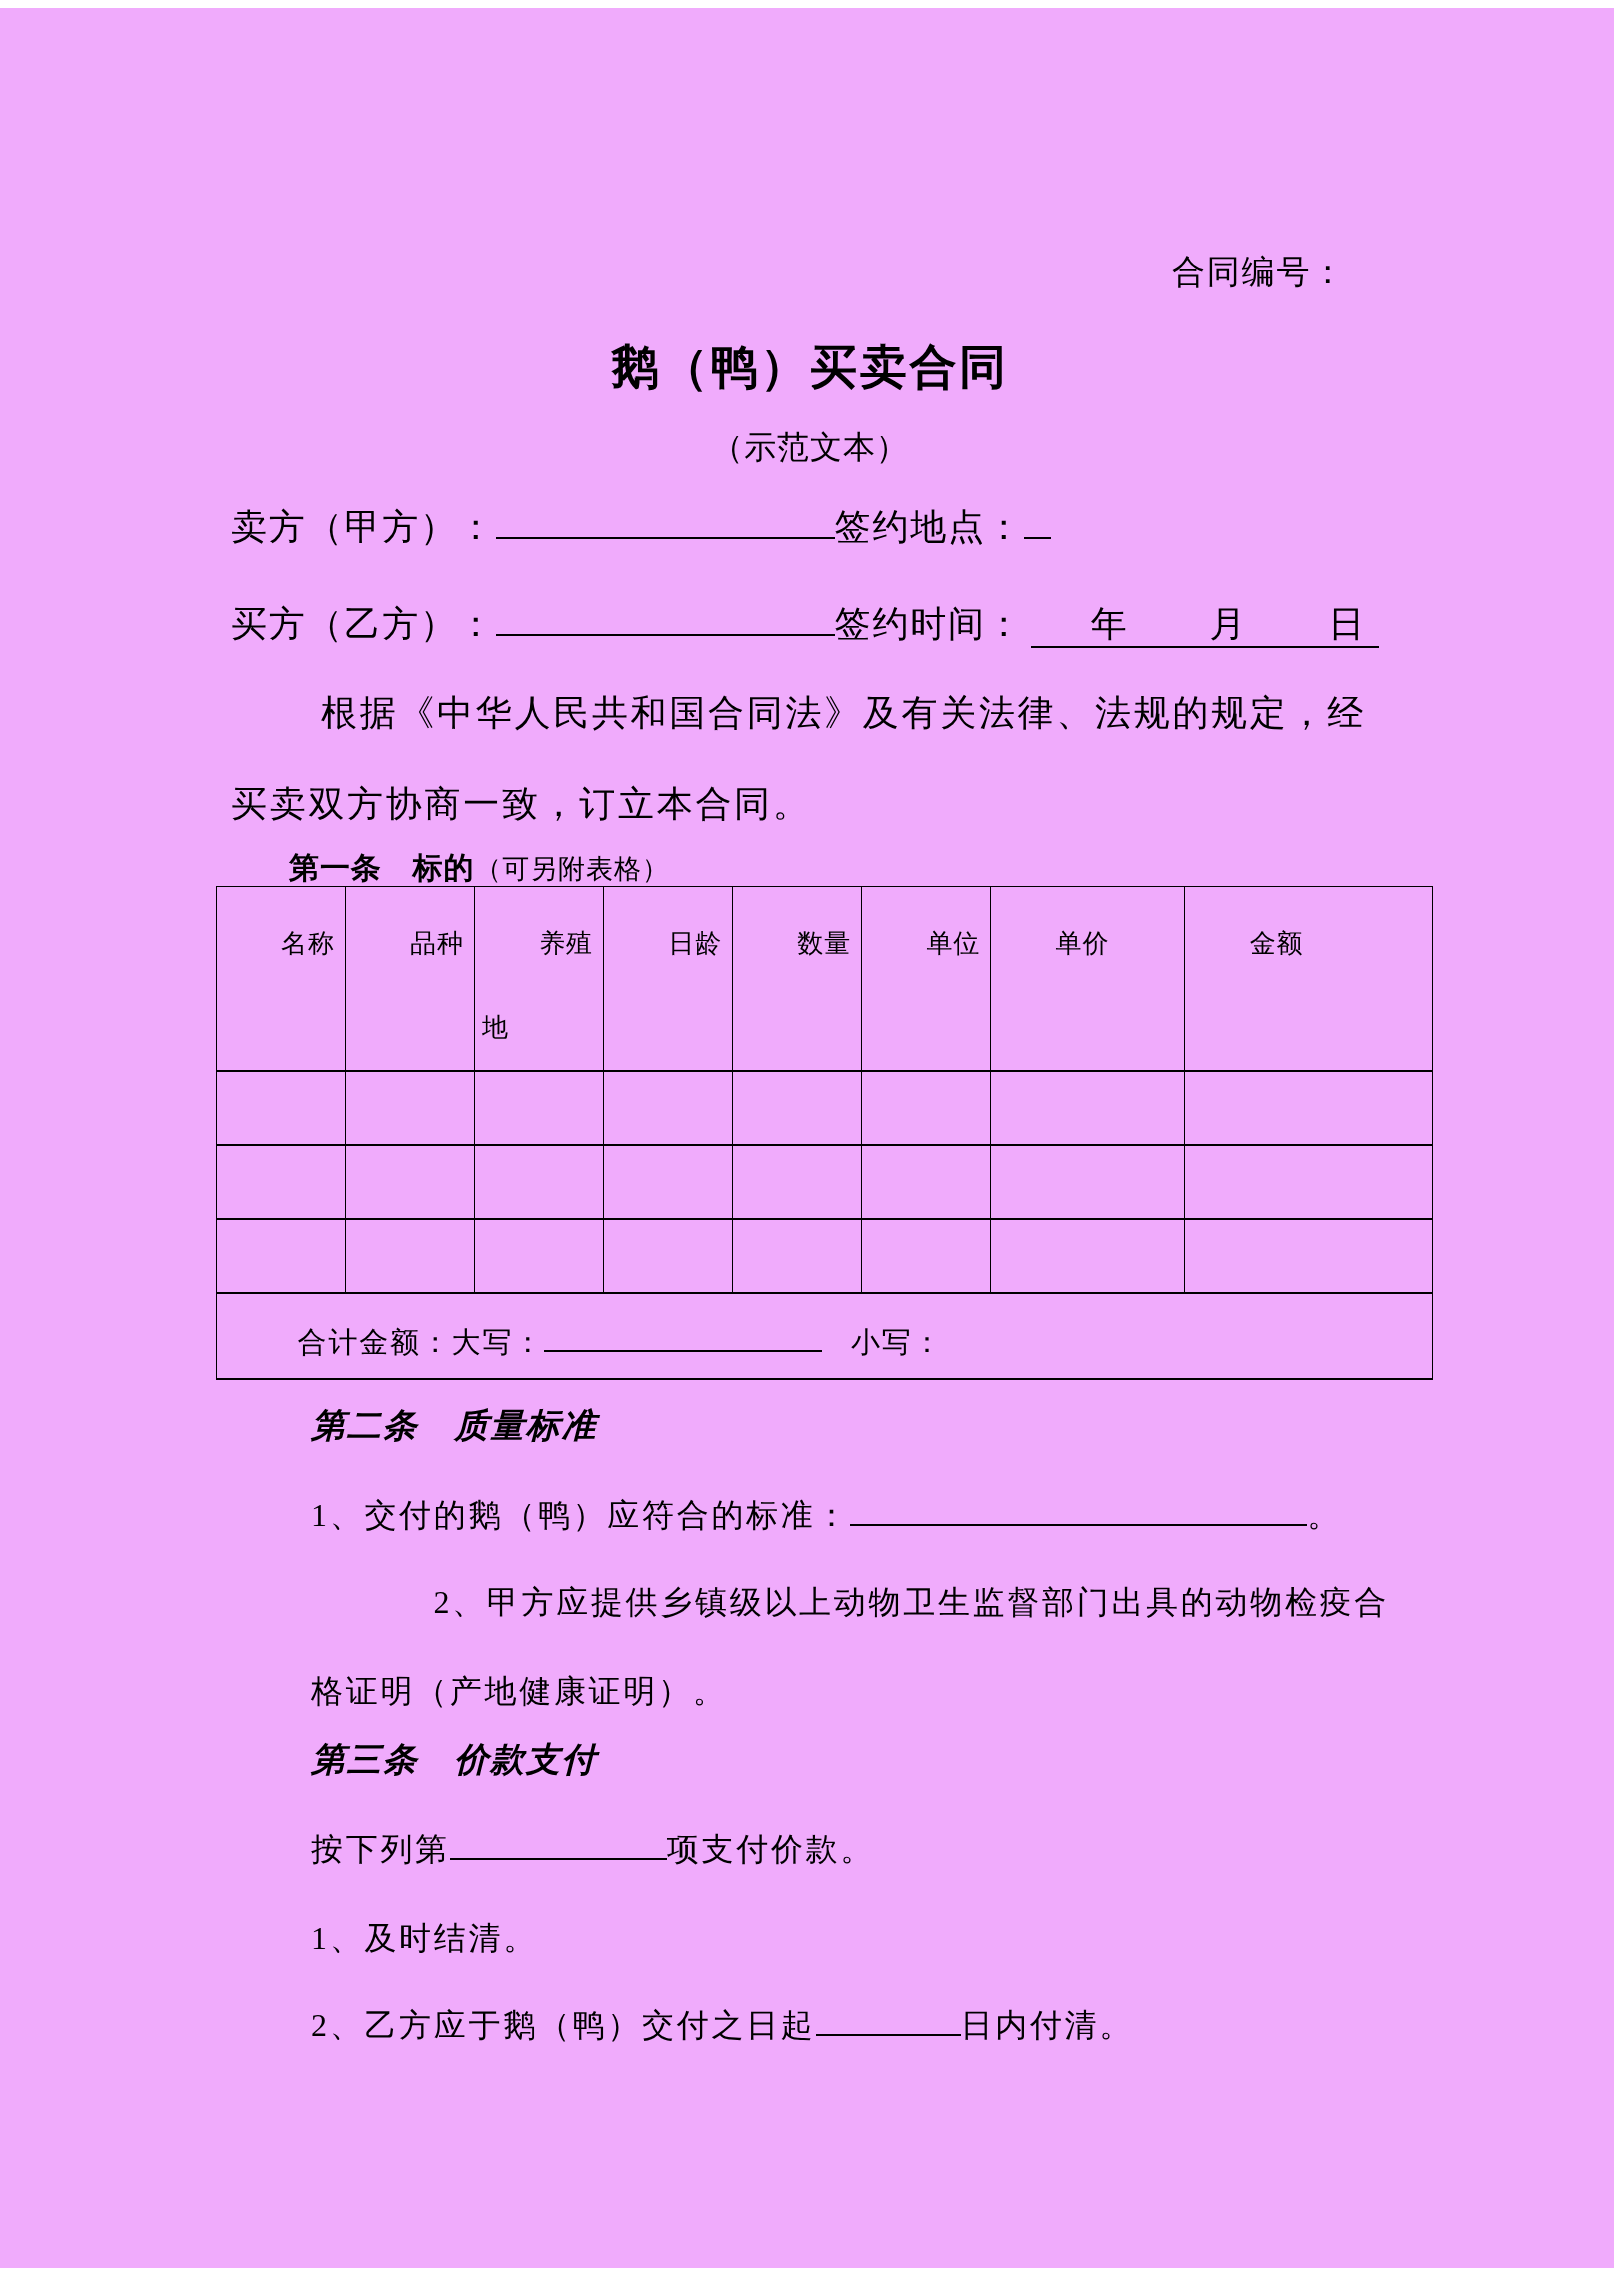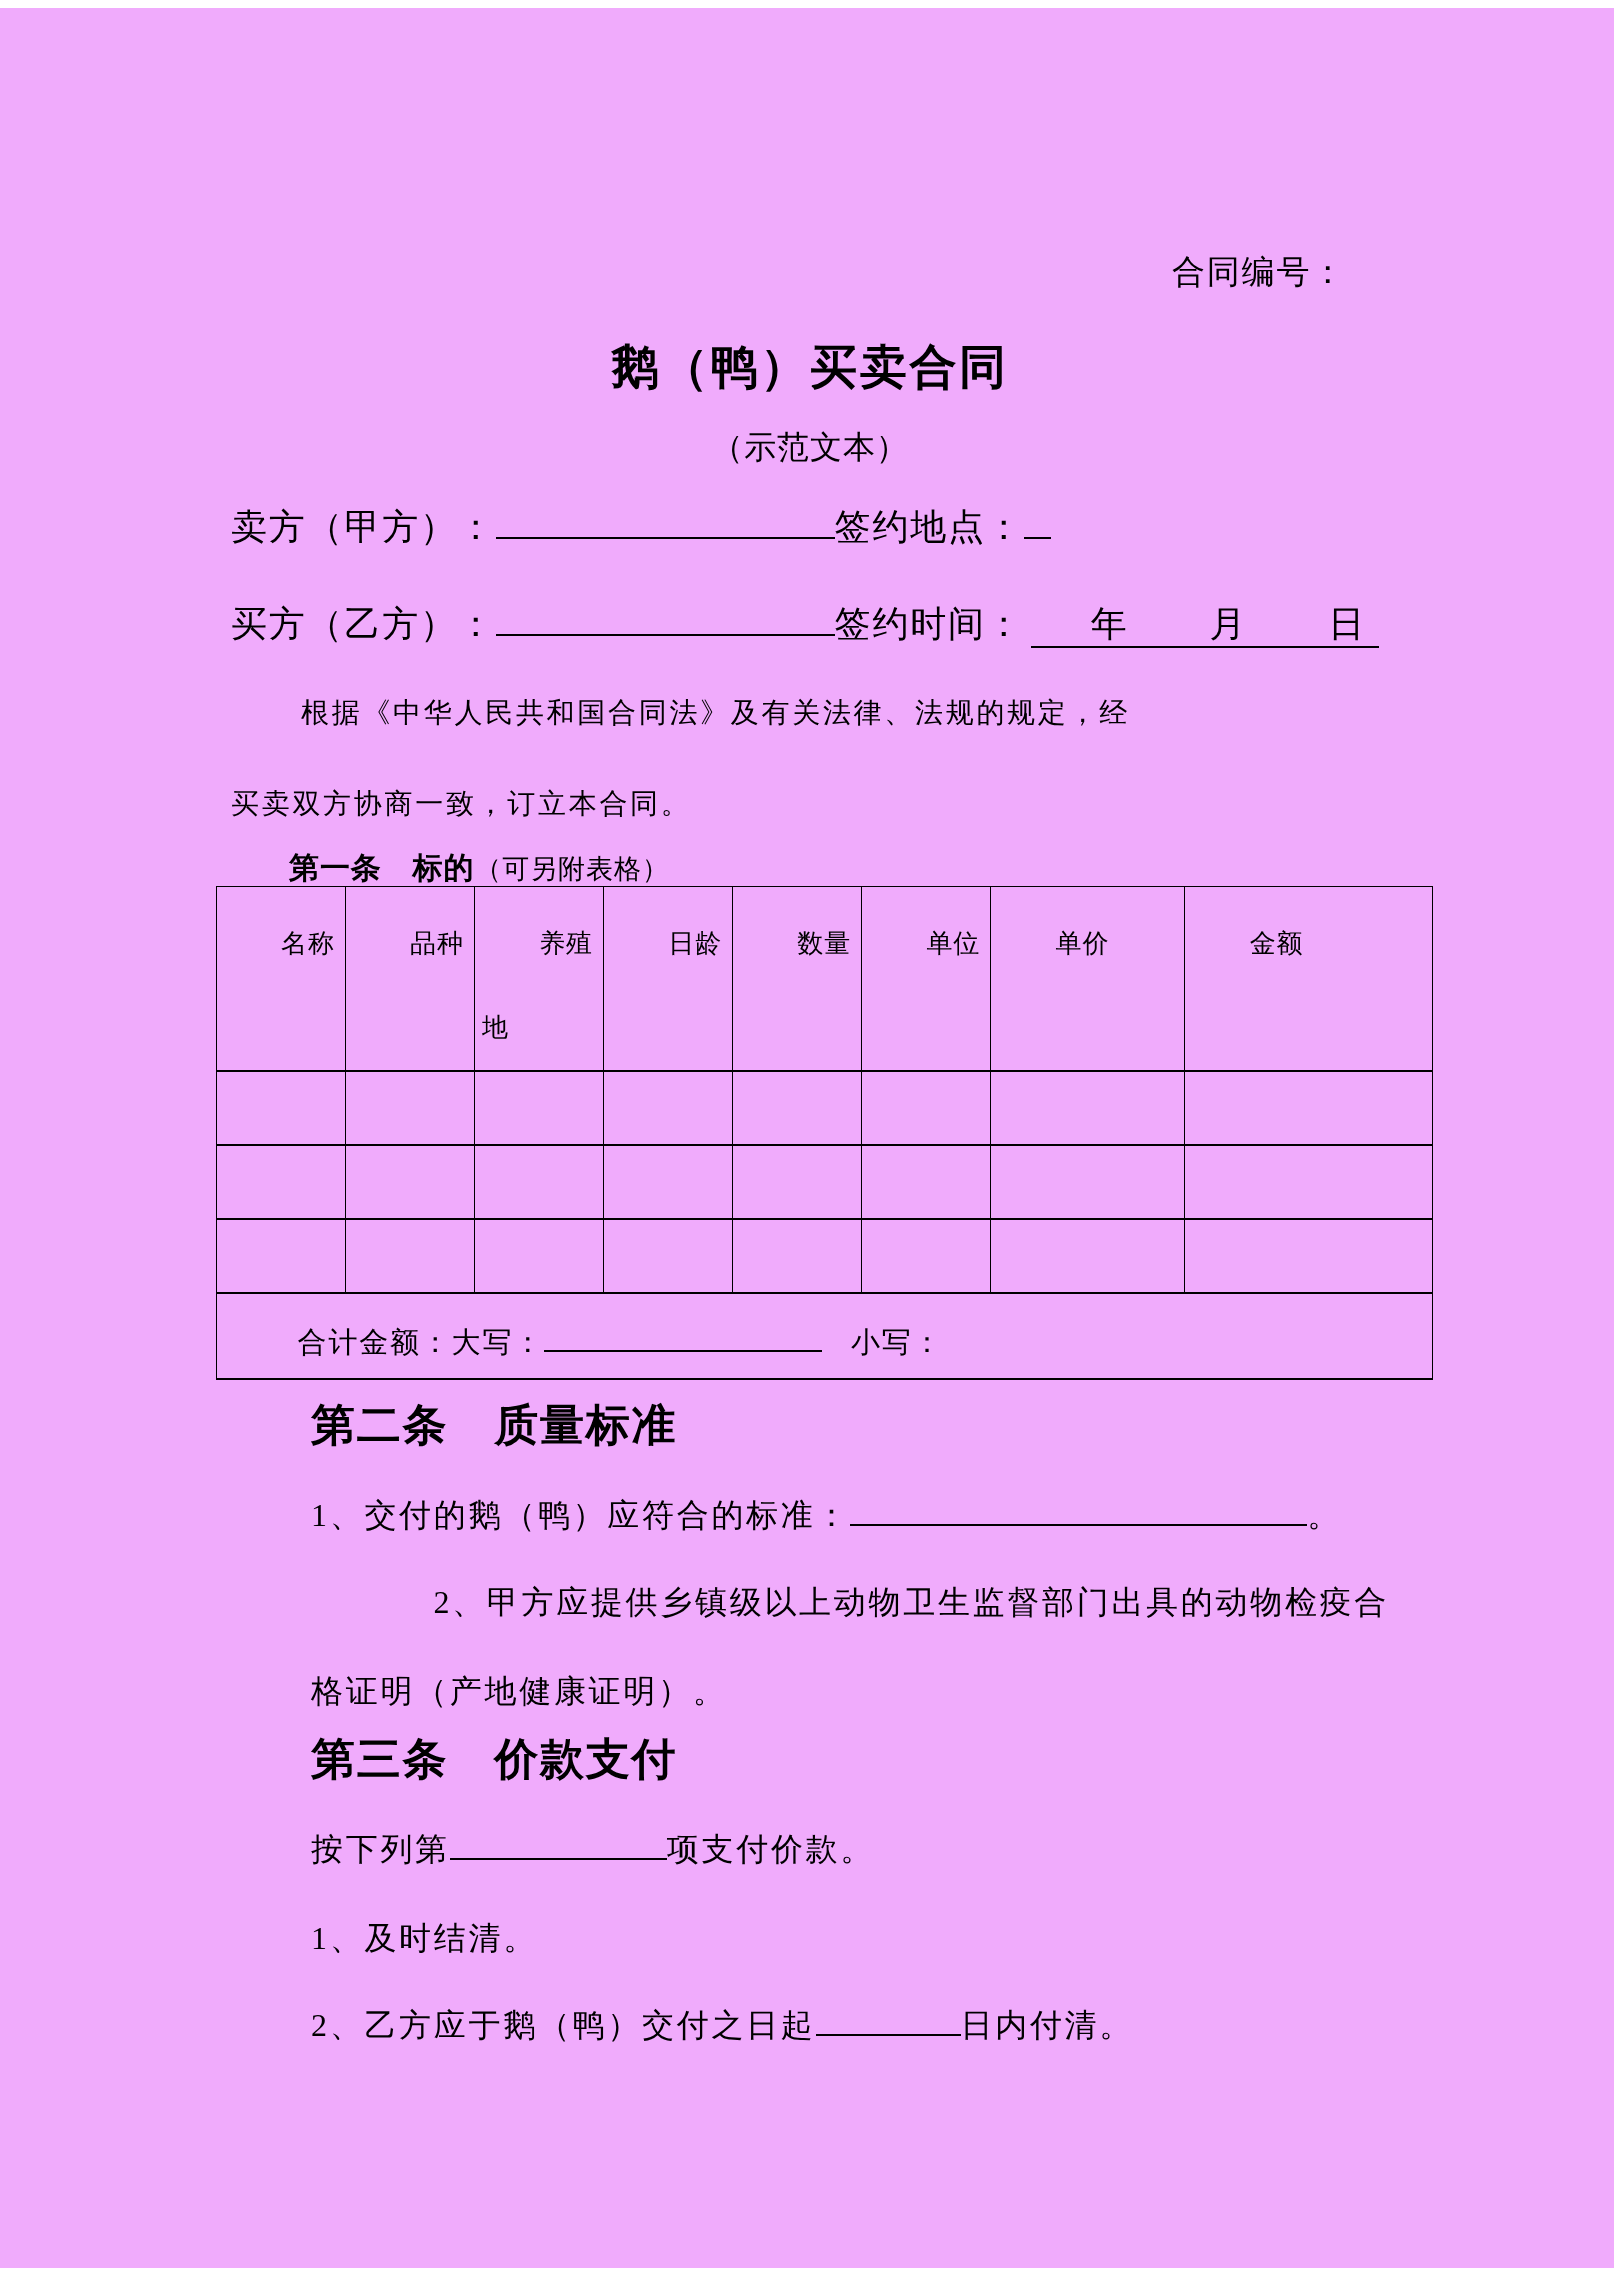--- a/index.html
+++ b/index.html
@@ -29,21 +29,21 @@
   .party-line { margin-top:38px; font-size:36px; line-height:43px; letter-spacing:1.8px; white-space:nowrap; }
   .party-line.buyer { margin-top:51px; }
   .blank { display:inline-block; border-bottom:2.7px solid #000; height:1em; vertical-align:baseline; }
   .blank.party { width:339px; }
   .blank.place { width:27px; }
   .ymd {
     display:inline-flex; justify-content:space-between; align-items:baseline;
     width:348px; border-bottom:2.7px solid #000;
     padding:0 12.7px 0 60px; margin-left:7.2px; vertical-align:baseline;
   }
-  .pre-line { font-size:28px; line-height:40px; letter-spacing:2.7px; white-space:nowrap; }
+  .pre-line { font-size:36px; line-height:40px; letter-spacing:2.7px; white-space:nowrap; }
   .pre-line.first { margin-top:45px; text-indent:2.5em; }
   .pre-line.second { margin-top:51px; }
   .art1-heading { margin-top:27px; margin-left:58px; font-size:30px; line-height:33px; white-space:nowrap; }
   .art1-heading .bold { font-weight:700; letter-spacing:0.9px; }
   .art1-heading .note { font-size:27px; letter-spacing:0.9px; }
   table.subject {
     margin-left:-15.4px; width:1217px;
     border-collapse:collapse; table-layout:fixed;
     border:1.8px solid #000; border-bottom-width:2.7px;
   }
@@ -58,21 +58,21 @@
     font-size:26px; line-height:84px; letter-spacing:0.9px;
     text-indent:2.2em; word-break:break-all;
   }
   tr.total-row td {
     border-top-width:2.7px;
     vertical-align:bottom; padding:0 0 14.5px 81px;
     font-size:29px; letter-spacing:1.8px; white-space:nowrap;
   }
   .blank.uppercase { width:278px; }
   .lowercase-label { margin-left:29px; }
-  .sec-heading { margin-left:80px; font-size:44px; line-height:38px; font-weight:700; letter-spacing:1.8px; }
+  .sec-heading { margin-left:80px; font-size:34px; line-height:38px; font-weight:700; letter-spacing:1.8px;font-style:italic; }
   .sec-heading.h2 { margin-top:27px; }
   .sec-heading.h3 { margin-top:29px; }
   .item-line { margin-left:80px; font-size:32px; line-height:42px; letter-spacing:2.7px; white-space:nowrap; }
   .item-line.i1 { margin-top:49px; }
   .item-line.i2a { margin-top:45px;text-align:right; }
   .item-line.i2b { margin-top:47px; }
   .item-line.pay { margin-top:49px; }
   .item-line.p1 { margin-top:47px; }
   .item-line.p2 { margin-top:45px; }
   .blank.standard { width:457px; }

